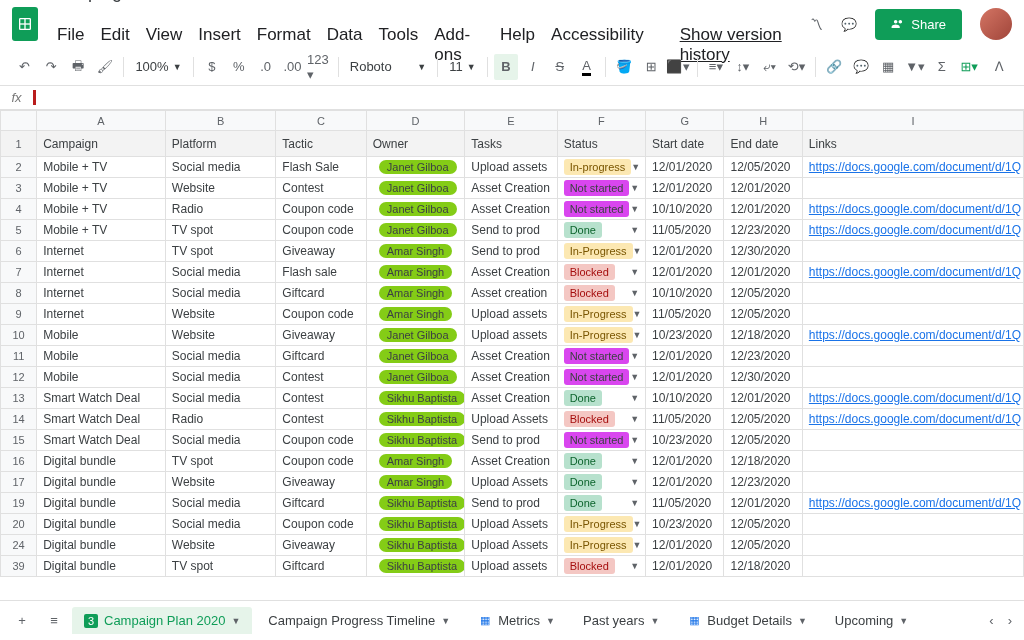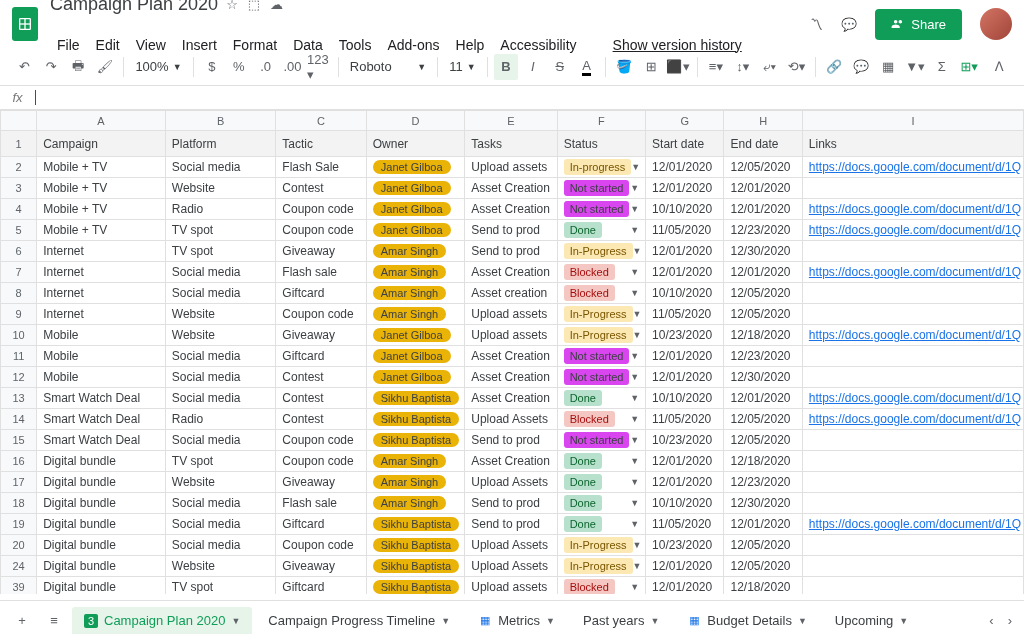--- a/index.html
+++ b/index.html
@@ -6,47 +6,47 @@
 body { font-family: Arial, sans-serif; font-size: 13px; color: #3c4043; overflow: hidden; background: #fff; width: 1024px; height: 640px; }
 
 .titlebar { display: flex; align-items: center; padding: 6px 12px; height: 48px; }
 .sheets-logo { width: 26px; height: 34px; background: #0f9d58; border-radius: 3px; display: flex; align-items: center; justify-content: center; margin-right: 12px; }
 .sheets-logo svg { width: 16px; height: 16px; }
 .title-area { flex: 1; }
 .title-row { display: flex; align-items: center; gap: 8px; }
 .doc-title { font-size: 18px; color: #3c4043; }
 .title-icons { display: flex; gap: 10px; color: #5f6368; }
 .title-icons span { cursor: pointer; }
-.menubar { display: flex; gap: 2px; margin-top: 20px; font-size: 14px; }
+.menubar { display: flex; gap: 2px; margin-top: 20px; font-size: 17px; }
 .menubar span { padding: 2px 7px; cursor: pointer; color: #202124; }
 .version-link { text-decoration: underline; color: #1a73e8; margin-left: 20px; cursor: pointer; }
 .right-actions { display: flex; align-items: center; gap: 18px; }
 .share-btn { background: #0f9d58; color: #fff; padding: 8px 16px; border-radius: 4px; display: flex; align-items: center; gap: 6px; cursor: pointer; font-weight: 500; }
 .avatar { width: 32px; height: 32px; border-radius: 50%; background: linear-gradient(135deg, #d47564, #a0453a); }
 
 .toolbar { display: flex; align-items: center; padding: 4px 12px; border-bottom: 1px solid #e0e0e0; height: 38px; gap: 2px; }
 .toolbar .tb-btn { width: 26px; height: 26px; display: flex; align-items: center; justify-content: center; cursor: pointer; color: #5f6368; border-radius: 2px; }
 .toolbar .sep { width: 1px; height: 20px; background: #e0e0e0; margin: 0 4px; }
 .zoom-sel, .font-sel, .size-sel { border: 1px solid transparent; padding: 2px 4px; font-size: 13px; color: #3c4043; display: flex; align-items: center; gap: 4px; }
 .tb-bold { font-weight: bold; background: #e6f4ea; color: #1e8e3e; border-radius: 2px; }
 .tb-right { margin-left: auto; display: flex; align-items: center; gap: 4px; }
 
 .formula-bar { display: flex; align-items: center; height: 24px; border-bottom: 1px solid #e0e0e0; }
-.fx-label { width: 36px; text-align: center; font-style: italic; color: #777; border-right: 1px solid #b91c1c; font-size: 13px; }
+.fx-label { width: 36px; text-align: center; font-style: italic; color: #777; border-right: 3px solid #b91c1c; font-size: 13px; }
 .fx-input { flex: 1; padding: 0 6px; height: 100%; border: none; outline: none; }
 
 .grid-wrap { height: 484px; overflow: auto; position: relative; }
 table { border-collapse: collapse; width: 100%; table-layout: fixed; }
 th, td { border: 1px solid #e0e0e0; padding: 2px 6px; text-align: left; font-size: 12px; height: 20px; white-space: nowrap; overflow: hidden; }
 th { background: #f8f9fa; font-weight: normal; text-align: center; color: #5f6368; font-size: 11px; position: sticky; top: 0; z-index: 2; }
 .rownum { background: #f8f9fa; text-align: center; color: #5f6368; font-size: 11px; width: 36px; position: sticky; left: 0; z-index: 1; }
 .corner { position: sticky; left: 0; top: 0; z-index: 3; background: #f8f9fa; }
 .hdr-row td { background: #f3f3f3; font-weight: 500; height: 26px; }
 
-.owner-chip { display: inline-block; background: #eab308; border-radius: 10px; padding: 1px 8px; font-size: 11px; color: #3c4043; }
+.owner-chip { display: inline-block; background: #84cc16; border-radius: 10px; padding: 1px 8px; font-size: 11px; color: #3c4043; margin-left: 6px; }
 
 .status-cell { display: flex; align-items: center; justify-content: space-between; height: 100%; }
 .status-pill { border-radius: 3px; padding: 2px 6px; font-size: 11px; }
 .st-inprogress { background: #fce8b2; color: #795500; }
 .st-notstarted { background: #d946ef; color: #3c4043; }
 .st-done { background: #b7e1cd; color: #0d652d; }
 .st-blocked { background: #f4c7c3; color: #a50e0e; }
 .dd-arrow { color: #5f6368; font-size: 9px; }
 
 .link-cell { color: #1a73e8; text-decoration: underline; cursor: pointer; }
@@ -480,37 +480,20 @@
             <div class="status-cell">
               <span class="status-pill st-done">Done</span>
               <span class="dd-arrow">▼</span>
             </div>
           </td>
           <td>12/01/2020</td>
           <td>12/23/2020</td>
           <td></td>
         </tr>
         <tr>
-          <td class="rownum">18</td>
-          <td>Digital bundle</td>
-          <td>Social media</td>
-          <td>Flash sale</td>
-          <td><span class="owner-chip">Amar Singh</span></td>
-          <td>Send to prod</td>
-          <td>
-            <div class="status-cell">
-              <span class="status-pill st-done">Done</span>
-              <span class="dd-arrow">▼</span>
-            </div>
-          </td>
-          <td>10/10/2020</td>
-          <td>12/30/2020</td>
-          <td></td>
-        </tr>
-        <tr>
           <td class="rownum">19</td>
           <td>Digital bundle</td>
           <td>Social media</td>
           <td>Giftcard</td>
           <td><span class="owner-chip">Sikhu Baptista</span></td>
           <td>Send to prod</td>
           <td>
             <div class="status-cell">
               <span class="status-pill st-done">Done</span>
               <span class="dd-arrow">▼</span>

